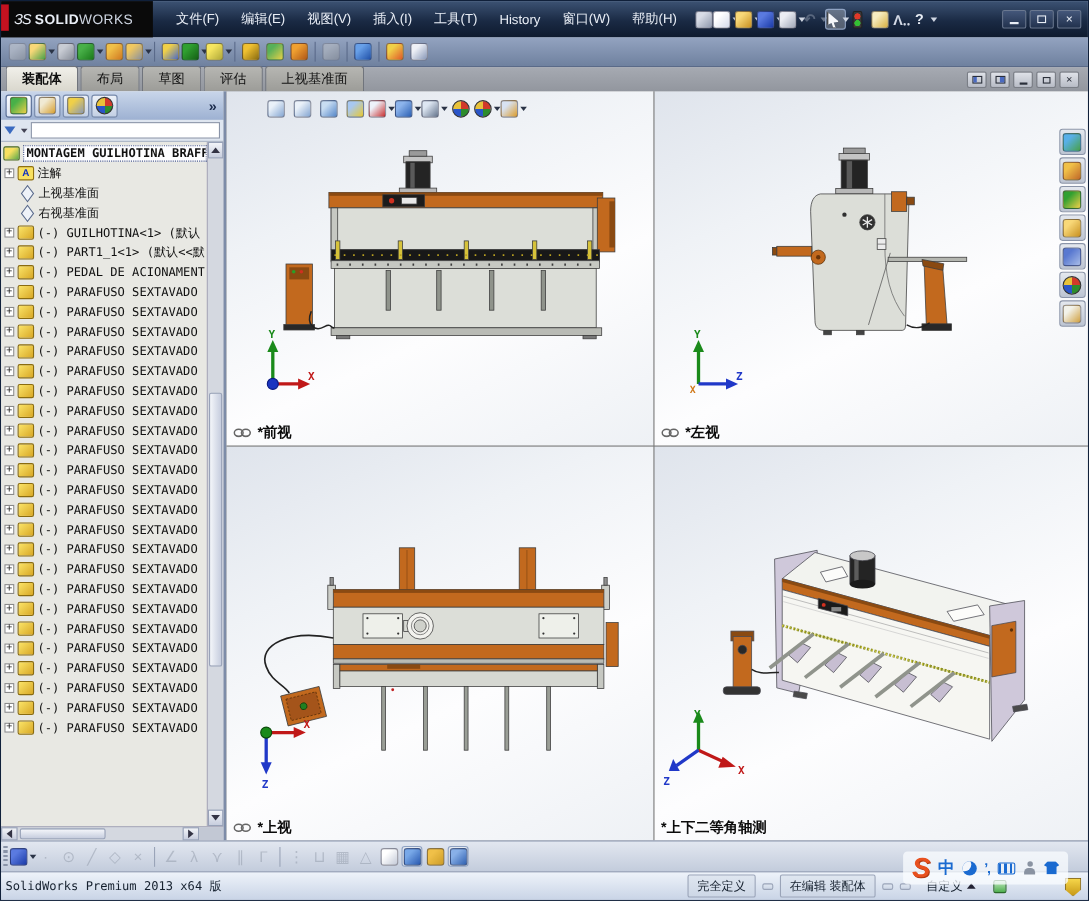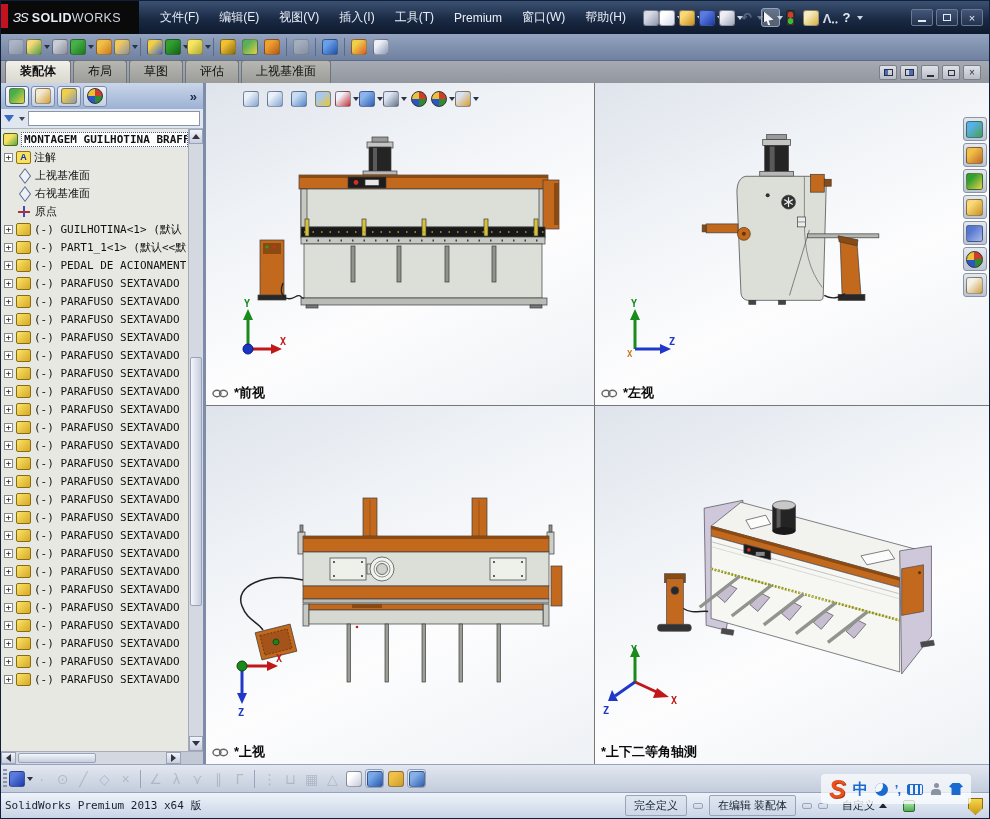--- a/index.html
+++ b/index.html
@@ -146,21 +146,21 @@
     <div class="logo">
       <span class="mark">ЗS</span>
       <span><b class="t1">SOLID</b><span class="t2">WORKS</span></span>
     </div>
     <nav class="menus" id="menubar">
         <span class="menu">文件(F)</span>
         <span class="menu">编辑(E)</span>
         <span class="menu">视图(V)</span>
         <span class="menu">插入(I)</span>
         <span class="menu">工具(T)</span>
-        <span class="menu">Premium</span>
+        <span class="menu">History</span>
         <span class="menu">窗口(W)</span>
         <span class="menu">帮助(H)</span>
       </nav>
     <div class="qat" id="qat">
         <span class="tbtn small">
           <span class="ic chip" style="background: linear-gradient(135deg, rgb(216, 220, 230) 30%, rgb(142, 152, 172));"></span>
         </span>
         <span class="tbtn small">
           <span class="ic chip" style="background: linear-gradient(135deg, rgb(255, 255, 255) 30%, rgb(212, 218, 234));"></span>
           <span class="dd"></span>
@@ -338,25 +338,20 @@
             </div>
             <div class="trow">
               <span class="spc"></span>
               <span class="tic plane"></span>
               <span class="lbl">上视基准面</span>
             </div>
             <div class="trow">
               <span class="spc"></span>
               <span class="tic plane"></span>
               <span class="lbl">右视基准面</span>
-            </div>
-            <div class="trow">
-              <span class="spc"></span>
-              <span class="tic origin"></span>
-              <span class="lbl">原点</span>
             </div>
             <div class="trow">
               <span class="exp">+</span>
               <span class="tic part"></span>
               <span class="lbl">(-) GUILHOTINA&lt;1&gt; (默认</span>
             </div>
             <div class="trow">
               <span class="exp">+</span>
               <span class="tic part"></span>
               <span class="lbl">(-) PART1_1&lt;1&gt; (默认&lt;&lt;默</span>

